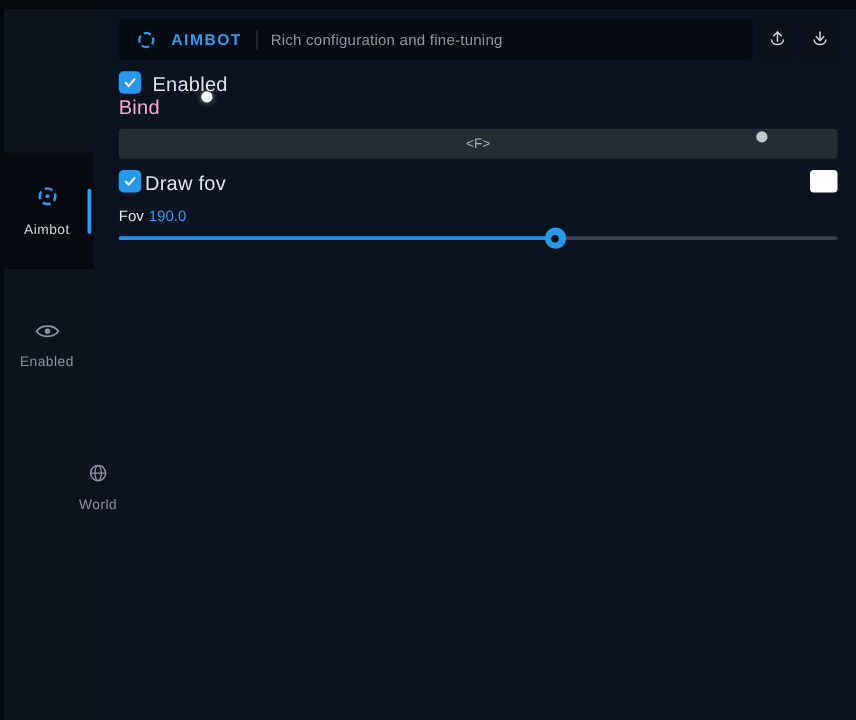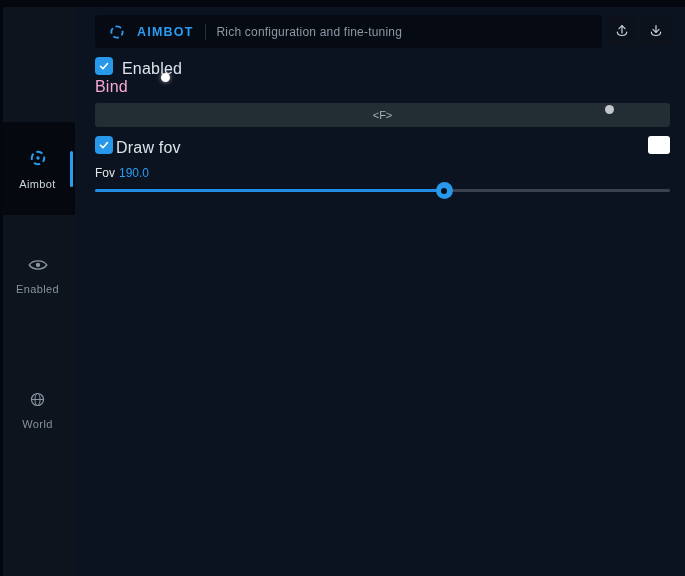--- a/index.html
+++ b/index.html
@@ -91,21 +91,21 @@
     <div class="nav-item" style="top:254px;height:44px;">
       <span>
         <svg width="20" height="16" viewBox="0 0 24 18">
           <path d="M1.5 9 C6 2.5 18 2.5 22.5 9 C18 15.5 6 15.5 1.5 9 Z" fill="none" stroke="#8b95a3" stroke-width="1.6"></path>
           <circle cx="12" cy="9" r="2.6" fill="#8b95a3"></circle>
         </svg>
       </span>
       <span class="nav-label">Enabled</span>
     </div>
 
-    <div class="nav-item" style="top:388px;height:44px;">
+    <div class="nav-item" style="top:368px;height:44px;padding-left:41px;">
       <span>
         <svg width="17" height="17" viewBox="0 0 24 24">
           <circle cx="12" cy="12" r="8.5" fill="none" stroke="#8b95a3" stroke-width="1.7"></circle>
           <ellipse cx="12" cy="12" rx="3.6" ry="8.5" fill="none" stroke="#8b95a3" stroke-width="1.4"></ellipse>
           <line x1="3.5" y1="12" x2="20.5" y2="12" stroke="#8b95a3" stroke-width="1.4"></line>
         </svg>
       </span>
       <span class="nav-label">World</span>
     </div>
 

